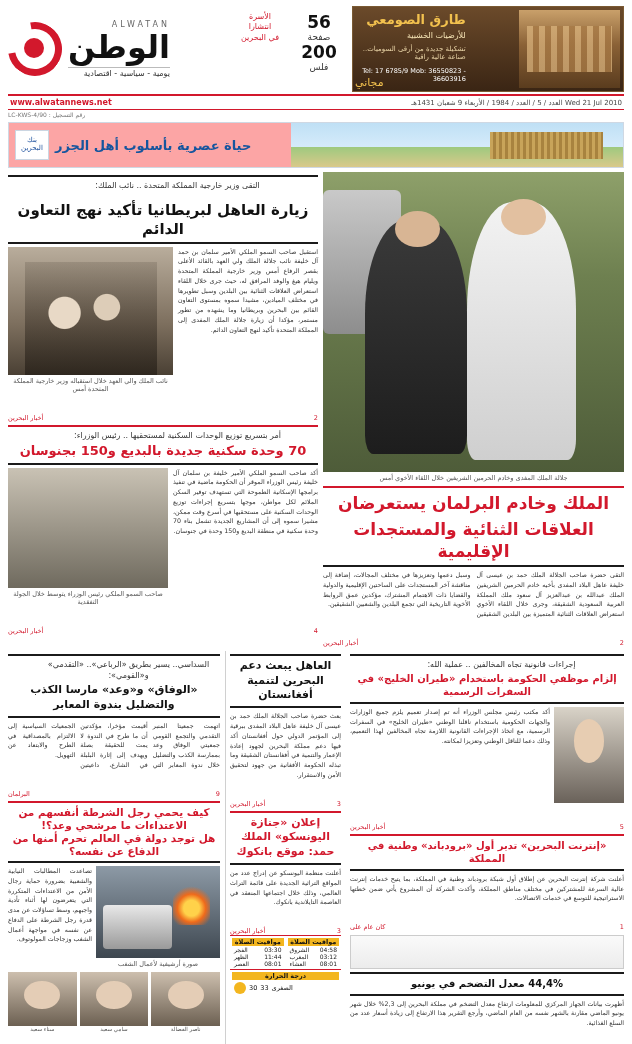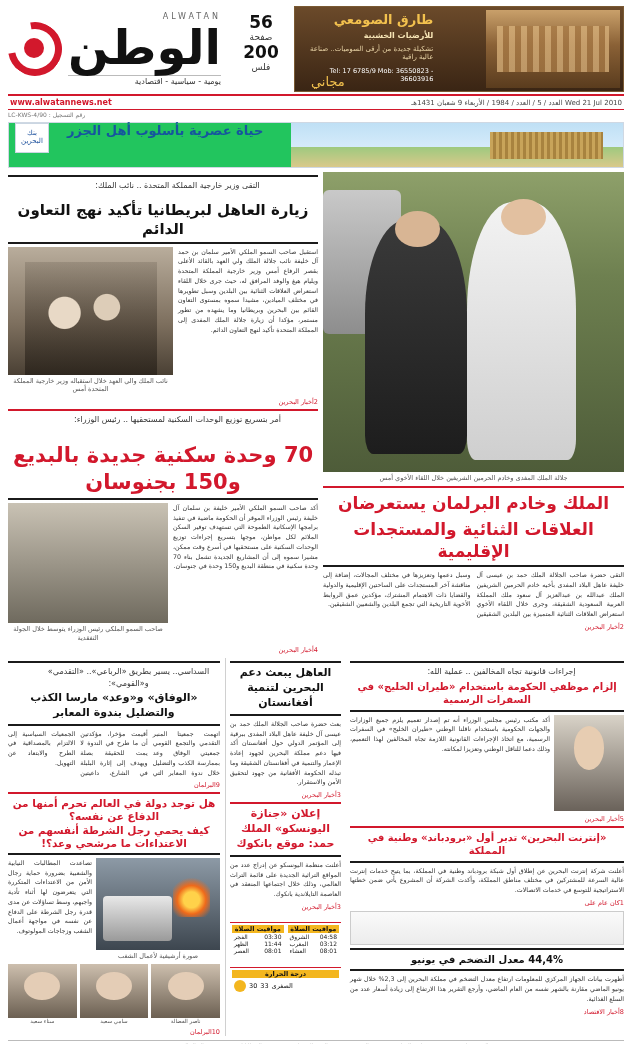--- a/index.html
+++ b/index.html
@@ -19,55 +19,55 @@
   .masthead { display:flex; flex-direction:row-reverse; align-items:stretch; height:92px; padding:6px 8px 0 8px; gap:6px; }
   .logo-block { display:flex; flex-direction:row-reverse; align-items:center; gap:6px; width:220px; }
   .logo-mark { width:54px; height:54px; position:relative; }
   .logo-mark .swirl {
     position:absolute; inset:0;
     border:7px solid #d2182c; border-radius:50%;
     border-left-color:transparent; transform:rotate(35deg);
   }
   .logo-mark .dot { position:absolute; left:16px; top:16px; width:20px; height:20px; background:#d2182c; border-radius:50%; }
   .logo-words { text-align:right; line-height:1; }
-  .logo-arabic { font-size:48px; font-weight:bold; color:#111; letter-spacing:-1px; }
+  .logo-arabic { font-size:32px; font-weight:bold; color:#111; letter-spacing:-1px; }
   .logo-latin { font-size:8px; color:#666; letter-spacing:3px; margin-bottom:2px; }
   .logo-sub { font-size:8px; color:#333; margin-top:4px; border-top:1px solid #bbb; padding-top:2px; }
   .price-box { text-align:center; font-size:9px; color:#333; padding-top:6px; width:54px; }
   .price-box b { display:block; font-size:17px; color:#111; }
   .family-box { text-align:center; font-size:8px; color:#d2182c; padding-top:6px; width:52px; line-height:1.3; }
 
   .top-ad {
     flex:1; background:linear-gradient(180deg,#6b4a2a,#3a2514);
     border:1px solid #7a5a33; position:relative; overflow:hidden; color:#fff;
     display:flex; flex-direction:row-reverse;gap:44px;
   }
   .top-ad .ad-txt { width:44%; padding:6px 6px 0 0; text-align:right; }
   .top-ad .ad-h1 { font-size:13px; font-weight:bold; color:#f2c14e; line-height:1.15; }
-  .top-ad .ad-h2 { font-size:8px; color:#f6e4b5; margin-top:3px; line-height:1.3;font-weight:bold; }
+  .top-ad .ad-h2 { font-size:8px; color:#f6e4b5; margin-top:3px; line-height:1.3; }
   .top-ad .ad-h3 { font-size:7px; color:#e9d4a6; margin-top:4px; }
   .top-ad .ad-phone { font-size:6.5px; color:#fff; margin-top:6px; direction:ltr; text-align:right; }
   .top-ad .ad-img { flex:1; margin:3px; background:
       linear-gradient(180deg,#c9a06a 0%,#8a6136 45%,#5a3c1e 100%);
       position:relative; }
   .top-ad .ad-img::after{
      content:""; position:absolute; left:8%; top:20%; width:84%; height:60%;
      background:repeating-linear-gradient(90deg,#d9b27c 0 6px,#a87a46 6px 12px);
      opacity:.75;}
-  .ad-corner { position:absolute; bottom:2px; left:16px; font-size:13px; color:#f2c14e; }
+  .ad-corner { position:absolute; bottom:2px; left:2px; font-size:11px; color:#f2c14e; }
 
   
   .infobar { display:flex; flex-direction:row-reverse; justify-content:space-between; align-items:center;
     border-top:2px solid #d2182c; border-bottom:1px solid #d2182c; margin:2px 8px 0 8px; padding:2px 2px; font-size:7px; color:#444; }
   .infobar .site { color:#d2182c; font-weight:bold; font-size:8px; }
   .infobar2 { display:flex; flex-direction:row-reverse; justify-content:space-between; margin:1px 8px 0 8px; font-size:6px; color:#777; }
 
   
   .banner { display:flex; flex-direction:row-reverse; margin:4px 8px; height:46px; border:1px solid #cfd8e3; }
-  .banner .b-left { width:46%; background:#22c55e; display:flex; flex-direction:row-reverse; gap:18px; padding:0 6px; }
+  .banner .b-left { width:46%; background:#fca5a5; display:flex; flex-direction:row-reverse; align-items:center; gap:6px; padding:0 6px; }
   .banner .b-logo { width:34px;height:30px;background:#fff;border:1px solid #cbd6e2;display:flex;align-items:center;justify-content:center;color:#1b4f9c;font-size:7px;text-align:center;line-height:1.1;}
   .banner .b-txt { color:#16559e; font-size:13px; font-weight:bold; }
   .banner .b-right { flex:1; position:relative; background:linear-gradient(180deg,#bfe0f5,#e8f4ff); overflow:hidden; }
   .banner .b-right::before{content:"";position:absolute;left:0;bottom:0;width:100%;height:45%;background:linear-gradient(180deg,#9ec97f,#d9c98a);}
   .banner .b-right::after{content:"";position:absolute;right:6%;bottom:18%;width:34%;height:62%;background:repeating-linear-gradient(90deg,#c8a45a 0 3px,#a8833f 3px 6px);}
 
   
   .main { display:flex; flex-direction:row-reverse; margin:2px 8px 0 8px; gap:5px; }
   .col-right { width:310px; }
   .col-left { flex:1; }
@@ -82,21 +82,21 @@
   .photo { background:#ccc; position:relative; overflow:hidden; }
   .ph1 { height:128px; background:
      linear-gradient(180deg,#b9ad9c,#7d6f5e 60%,#4a4034); }
   .ph1::after{content:"";position:absolute;inset:12% 10% 0 10%;
      background:radial-gradient(circle at 30% 45%,#e8d9c6 0 14%,transparent 15%),
                 radial-gradient(circle at 62% 40%,#ddcdb8 0 12%,transparent 13%),
                 linear-gradient(180deg,rgba(40,30,20,.15),rgba(20,15,10,.5));}
   .cap { font-size:6.5px; color:#555; text-align:center; padding:2px 2px 0; line-height:1.35; }
 
   .body-text { font-size:6.3px; color:#333; text-align:justify; line-height:1.55; column-gap:6px; }
-  .tag-row { display:flex; flex-direction:row-reverse; justify-content:flex-end; align-items:center; font-size:6.5px; color:#d2182c; margin-top:4px; }
+  .tag-row { display:flex; flex-direction:row-reverse; justify-content:space-between; align-items:center; font-size:6.5px; color:#d2182c; margin-top:20px; }
 
   
   .hero { height:300px; position:relative; overflow:hidden; background:#6c7a54; }
   .hero::before{content:"";position:absolute;inset:0;
     background:linear-gradient(180deg,#8ea06a 0%,#6e8050 35%,#4e5c39 100%);}
   .hero .figA{position:absolute;left:14%;top:16%;width:34%;height:78%;
     background:linear-gradient(180deg,#3a3a3a,#1d1d1d);border-radius:40% 40% 8% 8%;}
   .hero .figB{position:absolute;right:16%;top:10%;width:36%;height:86%;
     background:linear-gradient(180deg,#f3f3f3,#cfcfcf);border-radius:42% 42% 8% 8%;}
   .hero .headA{position:absolute;left:24%;top:13%;width:15%;height:12%;background:#d8b594;border-radius:50%;}
@@ -124,21 +124,21 @@
   .portrait::after{content:"";position:absolute;left:24%;top:16%;width:52%;height:52%;background:#e4cdb6;border-radius:50%;}
   .p-name{font-size:5.5px;color:#555;text-align:center;}
 
   .person-photo{height:96px;background:linear-gradient(180deg,#d9d3c8,#6a625a);position:relative;}
   .person-photo::after{content:"";position:absolute;left:28%;top:12%;width:44%;height:46%;background:#e7cdb2;border-radius:50%;}
 
   
   .almost { border:1px solid #d2182c; margin-top:4px; }
   .almost-h { background:#d2182c; color:#fff; font-size:8px; text-align:center; padding:1px 0; font-weight:bold;}
   .almost-b { font-size:5.8px; color:#333; padding:3px; text-align:justify; line-height:1.5;}
-  .times { display:flex; flex-direction:row-reverse; border-top:1px solid #d2182c;margin-top:11px; }
+  .times { display:flex; flex-direction:row-reverse; border-top:1px solid #d2182c; }
   .times-col{flex:1;padding:2px;}
   .times-h{background:#f3b61f;color:#111;font-size:6.5px;text-align:center;font-weight:bold;}
   .trow{display:flex;flex-direction:row-reverse;justify-content:space-between;font-size:6px;color:#222;padding:0 2px;}
   .wx{display:flex;flex-direction:row-reverse;align-items:center;gap:3px;font-size:6.5px;padding:2px;}
   .wx .sun{width:12px;height:12px;background:#f3b61f;border-radius:50%;}
 
   .currency { font-size:5.5px; color:#444; text-align:center; border-top:1px solid #bbb; border-bottom:1px solid #bbb; margin:4px 8px 0 8px; padding:2px 0; }
 
   .barcode { display:flex; flex-direction:row-reverse; align-items:center; gap:4px; margin:2px 8px 0; }
   .bc { width:74px; height:18px; background:repeating-linear-gradient(90deg,#111 0 1px,#fff 1px 3px); }
@@ -164,20 +164,25 @@
         <div class="swirl"></div>
           <div class="dot"></div>
       </div>
       <div class="logo-words">
         <div class="logo-latin">ALWATAN</div>
         <div class="logo-arabic">الوطن</div>
         <div class="logo-sub">يومية - سياسية - اقتصادية</div>
       </div>
     </div>
 
+    <div class="family-box">
+      <div>الأسرة</div>
+      <div>انتشارا</div>
+      <div>في البحرين</div>
+    </div>
 
     <div class="price-box">
       <b>56</b>
       <span>صفحة</span>
       <b>200</b>
       <span>فلس</span>
     </div>
 
     <div class="top-ad">
       <div class="ad-txt">
@@ -227,21 +232,21 @@
           <div class="body-text">استقبل صاحب السمو الملكي الأمير سلمان بن حمد آل خليفة نائب جلالة الملك ولي العهد بالقائد الأعلى بقصر الرفاع أمس وزير خارجية المملكة المتحدة ويليام هيغ والوفد المرافق له، حيث جرى خلال اللقاء استعراض العلاقات الثنائية بين البلدين وسبل تطويرها في مختلف الميادين، مشيدا سموه بمستوى التعاون القائم بين البحرين وبريطانيا وما يشهده من تطور مستمر، مؤكدا أن زيارة جلالة الملك المفدى إلى المملكة المتحدة تأكيد لنهج التعاون الدائم.</div>
         </div>
       </div>
       <div class="tag-row">
         <span>أخبار البحرين</span>
         <span>2</span>
       </div>
 
       <div class="hline-red"></div>
       <div class="kicker">أمر بتسريع توزيع الوحدات السكنية لمستحقيها .. رئيس الوزراء:</div>
-      <div class="headline-red" style="font-size:21px;margin-top:17px;">70 وحدة سكنية جديدة بالبديع و150 بجنوسان</div>
+      <div class="headline-red" style="font-size:13px;margin-top:2px;">70 وحدة سكنية جديدة بالبديع و150 بجنوسان</div>
       <div class="hline"></div>
 
       <div style="display:flex;flex-direction:row-reverse;gap:5px;margin-top:2px;">
         <div style="width:160px;">
           <div class="photo" style="height:120px;background:linear-gradient(180deg,#c9c2b4,#6f6a5e);"></div>
           <div class="cap">صاحب السمو الملكي رئيس الوزراء يتوسط خلال الجولة التفقدية</div>
         </div>
         <div style="flex:1;">
           <div class="body-text">أكد صاحب السمو الملكي الأمير خليفة بن سلمان آل خليفة رئيس الوزراء الموقر أن الحكومة ماضية في تنفيذ برامجها الإسكانية الطموحة التي تستهدف توفير السكن الملائم لكل مواطن، موجها بتسريع إجراءات توزيع الوحدات السكنية على مستحقيها في أسرع وقت ممكن، مشيرا سموه إلى أن المشاريع الجديدة تشمل بناء 70 وحدة سكنية في منطقة البديع و150 وحدة في جنوسان.</div>
         </div>
@@ -280,22 +285,22 @@
       <div class="kicker">السداسي.. يسير بطريق «الرباعي».. «التقدمي» و«القومي»:</div>
       <div class="boxhead" style="font-size:11px;margin-top:2px;">«الوفاق» و«وعد» مارسا الكذب والتضليل بندوة المعابر</div>
       <div class="hline"></div>
       <div class="body-text three-col">اتهمت جمعيتا المنبر التقدمي والتجمع القومي جمعيتي الوفاق وعد بممارسة الكذب والتضليل خلال ندوة المعابر التي أقيمت مؤخرا، مؤكدتين أن ما طرح في الندوة لا يمت للحقيقة بصلة ويهدف إلى إثارة البلبلة في الشارع، داعيتين الجمعيات السياسية إلى الالتزام بالمصداقية في الطرح والابتعاد عن التهويل.</div>
       <div class="tag-row">
         <span>البرلمان</span>
         <span>9</span>
       </div>
 
       <div class="hline-red"></div>
+      <div class="headline-red" style="font-size:10.5px;">كيف يحمي رجل الشرطة أنفسهم من الاعتداءات ما مرشحي وعد؟!</div>
       <div class="headline-red" style="font-size:10.5px;">هل توجد دولة في العالم تحرم أمنها من الدفاع عن نفسه؟</div>
-      <div class="headline-red" style="font-size:10.5px;">كيف يحمي رجل الشرطة أنفسهم من الاعتداءات ما مرشحي وعد؟!</div>
       <div class="hline"></div>
 
       <div style="display:flex;flex-direction:row-reverse;gap:4px;margin-top:2px;">
         <div style="flex:1;">
           <div class="body-text">تصاعدت المطالبات النيابية والشعبية بضرورة حماية رجال الأمن من الاعتداءات المتكررة التي يتعرضون لها أثناء تأدية واجبهم، وسط تساؤلات عن مدى قدرة رجل الشرطة على الدفاع عن نفسه في مواجهة أعمال الشغب وزجاجات المولوتوف.</div>
         </div>
         <div style="width:124px;">
           <div class="pol-photo">
             <div class="fire"></div>
               <div class="veh"></div>

